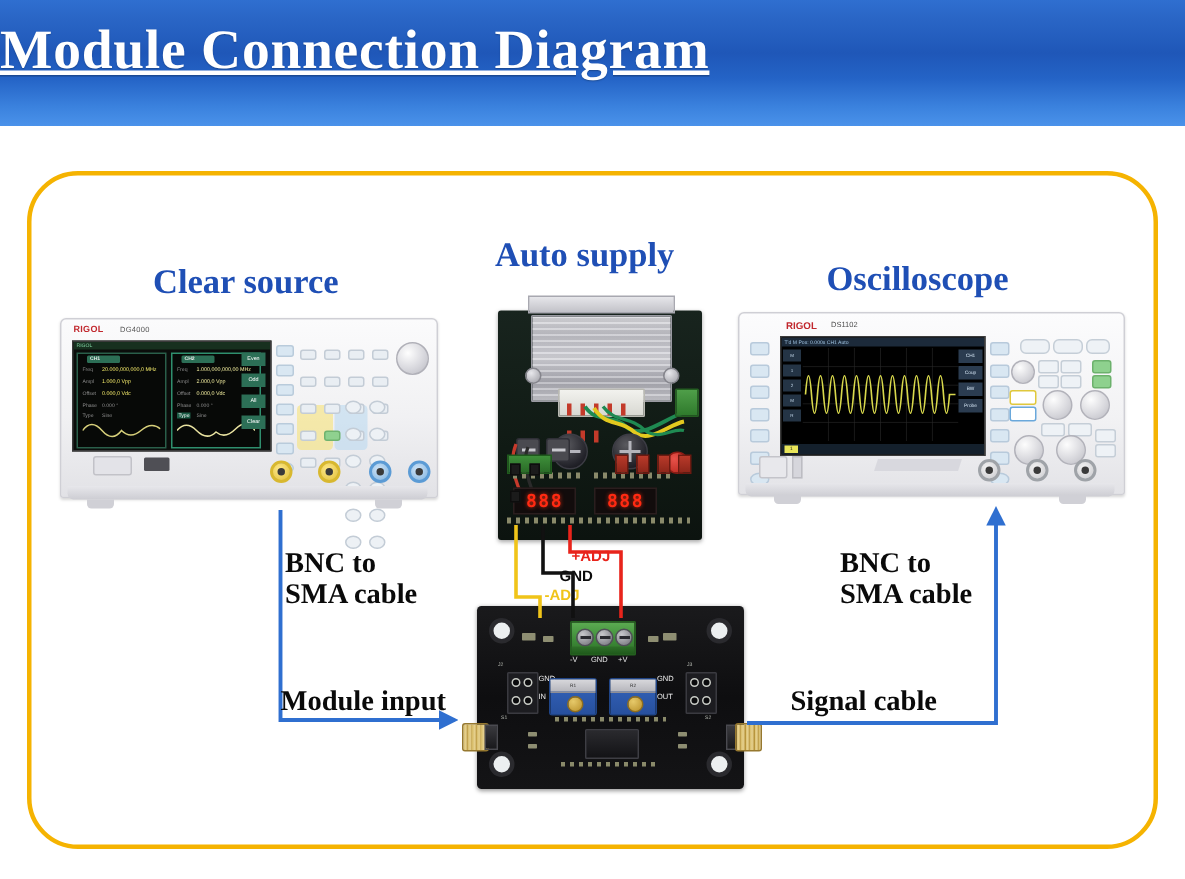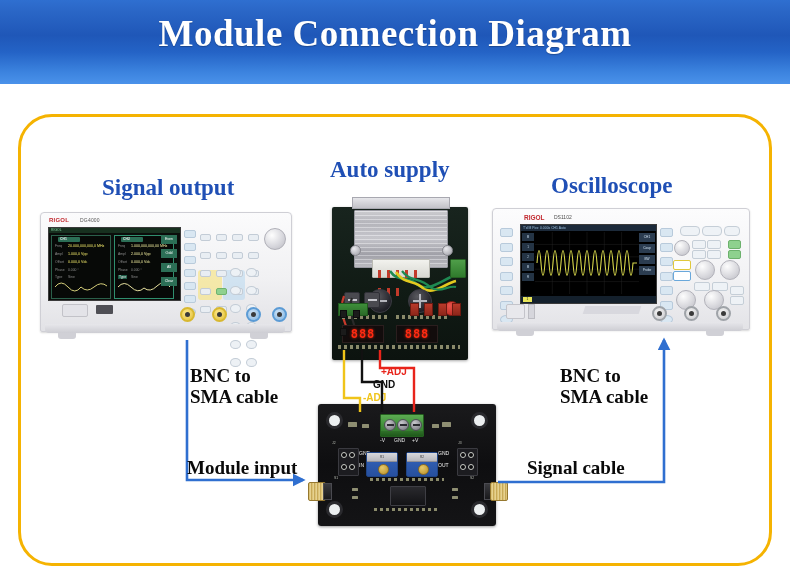--- a/index.html
+++ b/index.html
@@ -22,27 +22,28 @@
     width: 790px; height: 84px;
     background: linear-gradient(to bottom,
         #2f6fd0 0%, #2a66c6 14%, #1f57b8 42%,
         #2463c6 62%, #3b82de 85%, #4a92ea 100%);
     overflow: hidden;
   }
   .banner-title {
     position: absolute;
     left: 0; right: 0;
     top: 12px;
-    text-align: center;
+    text-align: left;
     color: #ffffff;
     font-size: 37px;
     font-weight: bold;
     letter-spacing: 0.5px;
     font-family: "Liberation Serif", "DejaVu Serif", serif;
     text-shadow: 0 1px 1px rgba(0,0,0,0.25);
+    text-decoration: underline;
   }
 
   
   .frame {
     position: absolute;
     left: 18px; top: 114px;
     width: 754px; height: 452px;
     border: 3px solid #f5b301;
     border-radius: 34px;
     box-sizing: border-box;
@@ -602,21 +603,21 @@
 </style>
 </head>
 <body>
 
 <div class="banner">
   <div class="banner-title">Module Connection Diagram</div>
 </div>
 
 <div class="frame"></div>
 
-<div class="heading" id="h-signal-source">Signal output</div>
+<div class="heading" id="h-signal-source">Clear source</div>
 <div class="heading" id="h-power-supply">Auto supply</div>
 <div class="heading" id="h-oscilloscope">Oscilloscope</div>
 
 <div class="siggen">
   <div class="siggen-body"></div>
   <div class="siggen-brand">RIGOL</div>
   <div class="siggen-model">DG4000</div>
 
   <div class="siggen-screen">
     <div class="scr-topbar">

